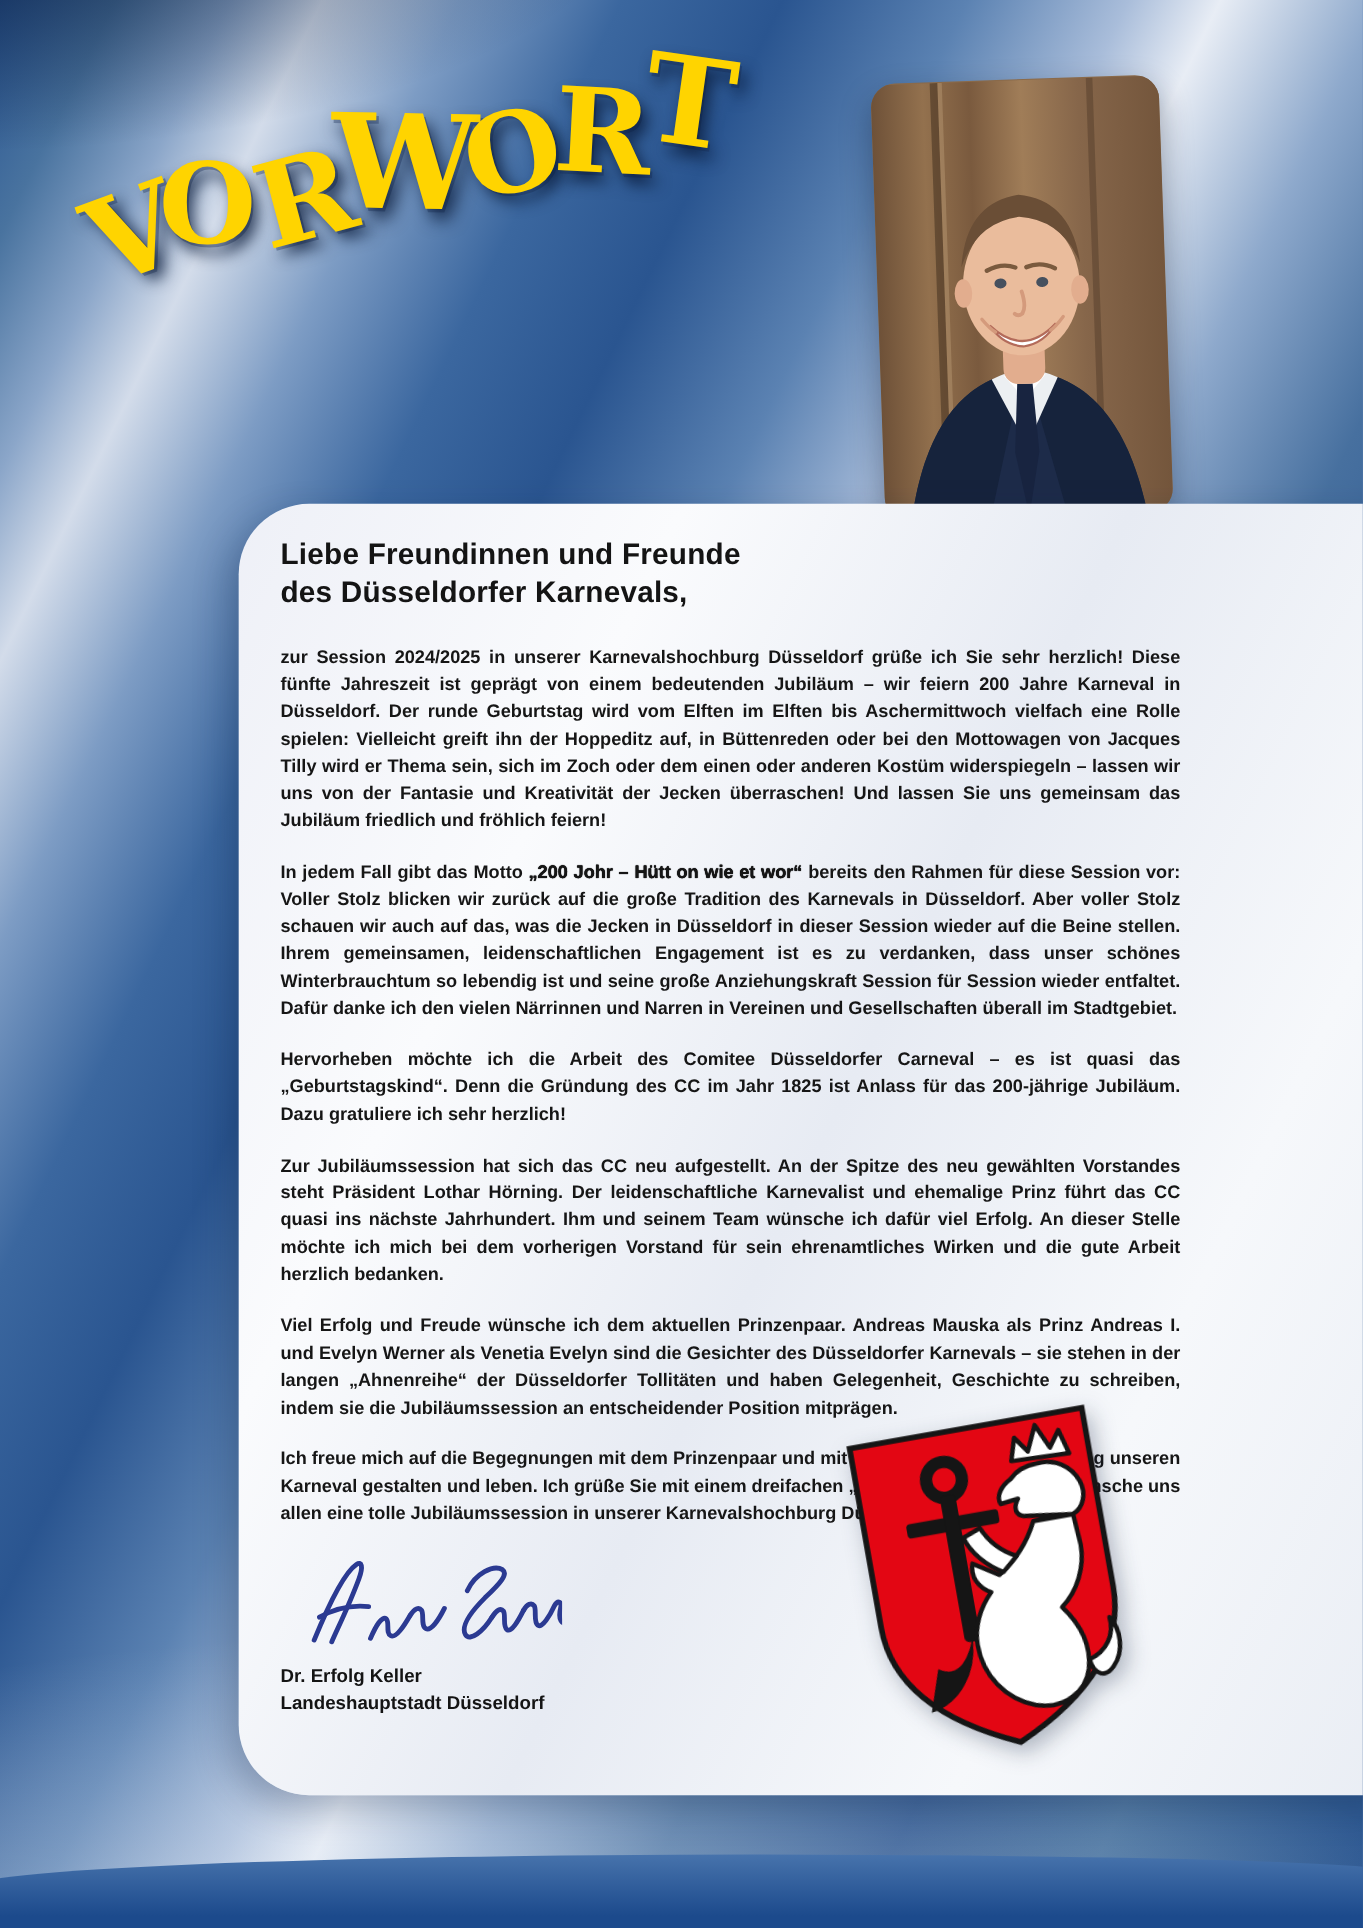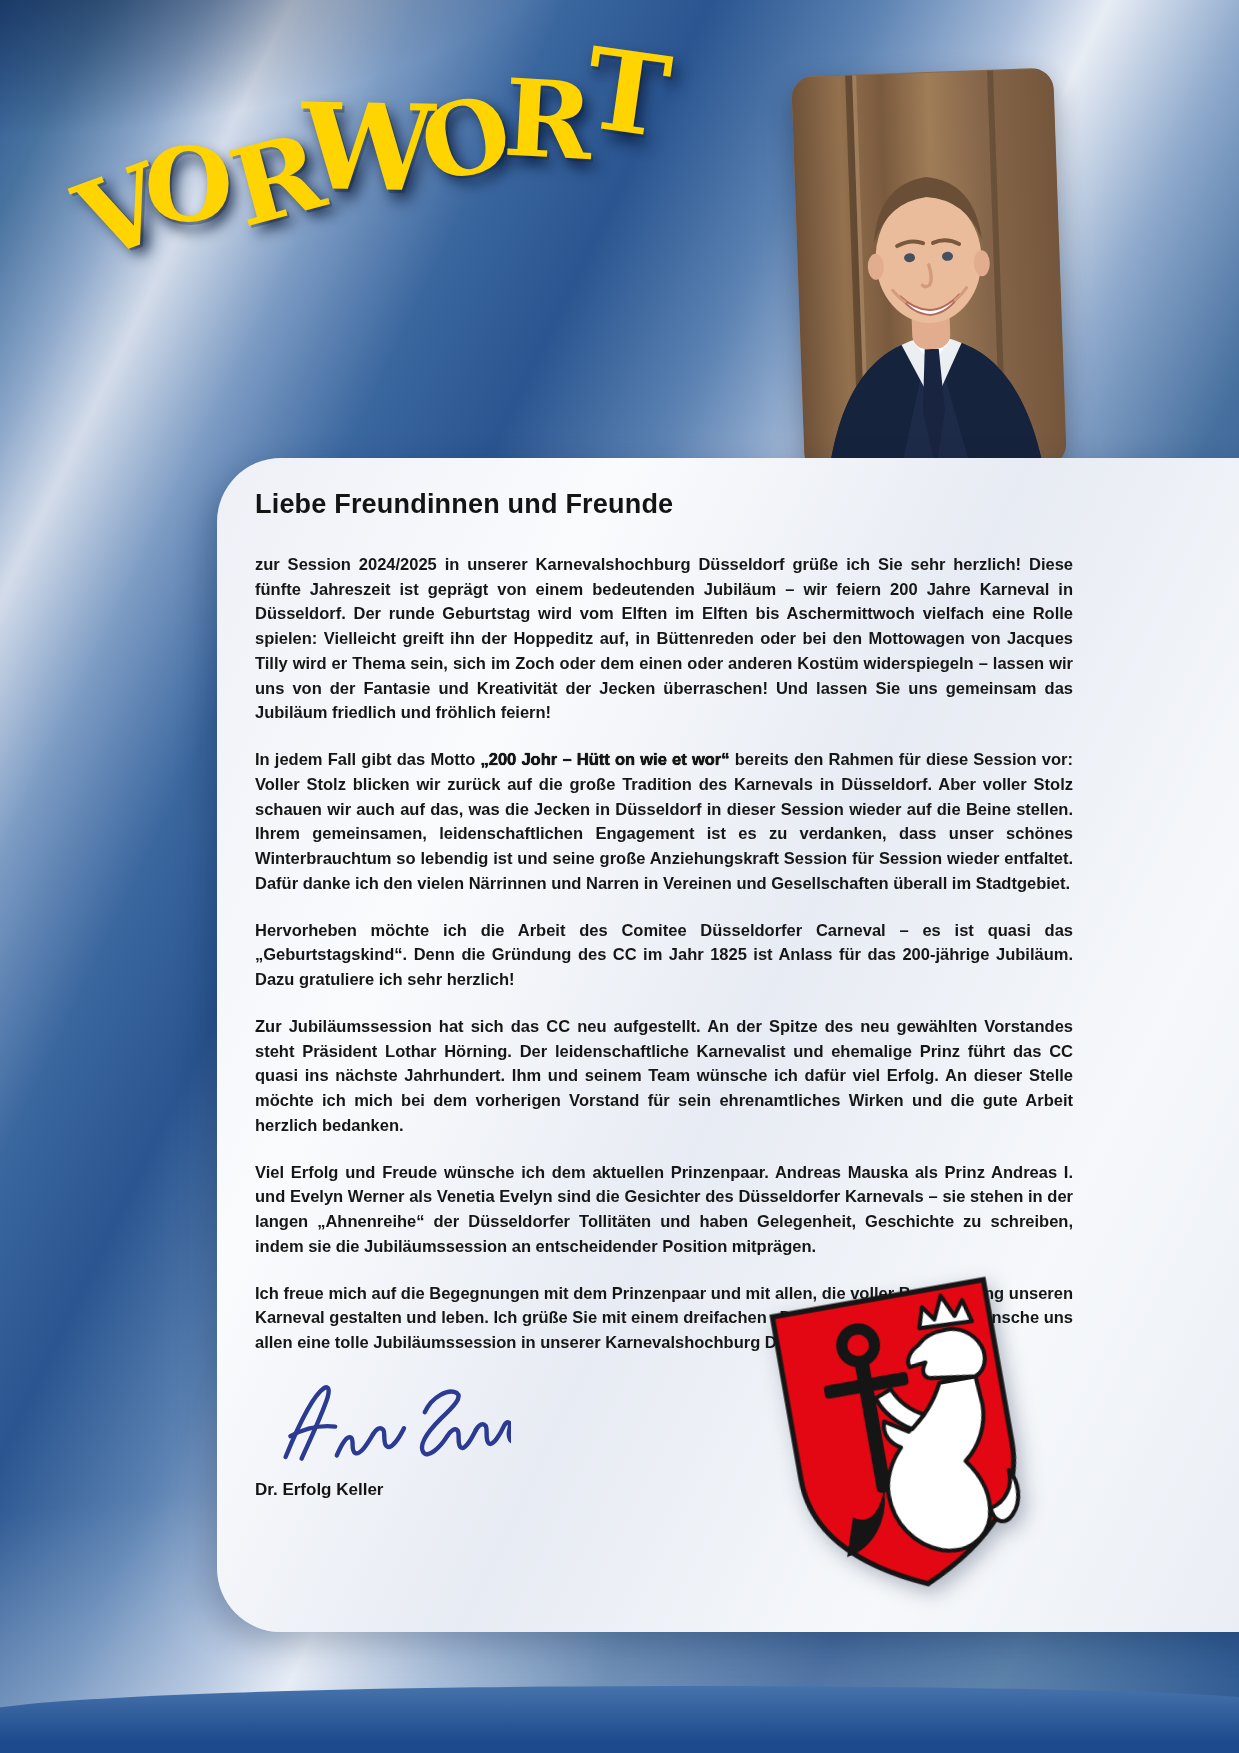--- a/index.html
+++ b/index.html
@@ -135,20 +135,21 @@
       <path d="M101 222 Q131 252 161 222 Q150 240 131 242 Q112 240 101 222 Z" fill="#ffffff" stroke="#b36b5a" stroke-width="2"></path>
       <path d="M94 216 q8 10 12 12" stroke="#d49a7c" stroke-width="3" fill="none" stroke-linecap="round"></path>
       <path d="M168 216 q-8 10 -12 12" stroke="#d49a7c" stroke-width="3" fill="none" stroke-linecap="round"></path>
     </svg>
   </div>
 
   <div class="card">
     <div class="card-inner">
       <h1 class="heading">
         <span>Liebe Freundinnen und Freunde</span><br>
+        <span>des Düsseldorfer Karnevals,</span>
       </h1>
       <p class="para">zur Session 2024/2025 in unserer Karnevalshochburg Düsseldorf grüße ich Sie sehr herzlich! Diese fünfte Jahreszeit ist geprägt von einem bedeutenden Jubiläum – wir feiern 200 Jahre Karneval in Düsseldorf. Der runde Geburtstag wird vom Elften im Elften bis Aschermittwoch vielfach eine Rolle spielen: Vielleicht greift ihn der Hoppeditz auf, in Büttenreden oder bei den Mottowagen von Jacques Tilly wird er Thema sein, sich im Zoch oder dem einen oder anderen Kostüm widerspiegeln – lassen wir uns von der Fantasie und Kreativität der Jecken überraschen! Und lassen Sie uns gemeinsam das Jubiläum friedlich und fröhlich feiern!</p>
       <p class="para"><span>In jedem Fall gibt das Motto </span><span class="motto">„200 Johr – Hütt on wie et wor“</span><span> bereits den Rahmen für diese Session vor: Voller Stolz blicken wir zurück auf die große Tradition des Karnevals in Düsseldorf. Aber voller Stolz schauen wir auch auf das, was die Jecken in Düsseldorf in dieser Session wieder auf die Beine stellen. Ihrem gemeinsamen, leidenschaftlichen Engagement ist es zu verdanken, dass unser schönes Winterbrauchtum so lebendig ist und seine große Anziehungskraft Session für Session wieder entfaltet. Dafür danke ich den vielen Närrinnen und Narren in Vereinen und Gesellschaften überall im Stadtgebiet.</span></p>
       <p class="para">Hervorheben möchte ich die Arbeit des Comitee Düsseldorfer Carneval – es ist quasi das „Geburtstagskind“. Denn die Gründung des CC im Jahr 1825 ist Anlass für das 200-jährige Jubiläum. Dazu gratuliere ich sehr herzlich!</p>
       <p class="para">Zur Jubiläumssession hat sich das CC neu aufgestellt. An der Spitze des neu gewählten Vorstandes steht Präsident Lothar Hörning. Der leidenschaftliche Karnevalist und ehemalige Prinz führt das CC quasi ins nächste Jahrhundert. Ihm und seinem Team wünsche ich dafür viel Erfolg. An dieser Stelle möchte ich mich bei dem vorherigen Vorstand für sein ehrenamtliches Wirken und die gute Arbeit herzlich bedanken.</p>
       <p class="para">Viel Erfolg und Freude wünsche ich dem aktuellen Prinzenpaar. Andreas Mauska als Prinz Andreas I. und Evelyn Werner als Venetia Evelyn sind die Gesichter des Düsseldorfer Karnevals – sie stehen in der langen „Ahnenreihe“ der Düsseldorfer Tollitäten und haben Gelegenheit, Geschichte zu schreiben, indem sie die Jubiläumssession an entscheidender Position mitprägen.</p>
       <p class="para">Ich freue mich auf die Begegnungen mit dem Prinzenpaar und mit allen, die voller Begeisterung unseren Karneval gestalten und leben. Ich grüße Sie mit einem dreifachen „Düsseldorf Helau!“ und wünsche uns allen eine tolle Jubiläumssession in unserer Karnevalshochburg Düsseldorf.</p>
 
 
       <svg class="signature" viewBox="0 0 300 120">
@@ -158,20 +159,21 @@
           <path d="M86 98 C92 84 99 72 104 76 C108 80 103 92 109 95 C115 98 124 84 131 72"></path>
           <path d="M131 72 C136 64 141 62 144 66 C147 70 143 84 149 87 C155 90 164 76 170 64"></path>
           <path d="M196 44 C205 24 226 14 236 20 C243 25 233 36 216 52 C200 68 188 84 194 94 C199 102 214 90 224 74"></path>
           <path d="M224 74 C229 66 234 63 237 67 C240 71 236 84 241 88 C246 92 254 78 260 66"></path>
           <path d="M260 66 C264 59 269 57 272 61 C275 65 271 79 276 83 C281 87 290 72 295 61 C299 54 304 56 302 64 C299 76 303 84 312 80"></path>
         </g>
       </svg>
 
       <div class="signer">
         <div>Dr. Erfolg Keller</div>
+        <div>Landeshauptstadt Düsseldorf</div>
       </div>
     </div>
   </div>
 
   <div class="shield">
     <svg viewBox="0 0 230 300">
       <path d="M10 8 H220 V170 Q220 245 115 292 Q10 245 10 170 Z" fill="#e30613" stroke="#151515" stroke-width="5"></path>
 
       <g stroke="#151515" fill="#151515">
         <circle cx="88" cy="50" r="16" fill="none" stroke-width="11"></circle>

